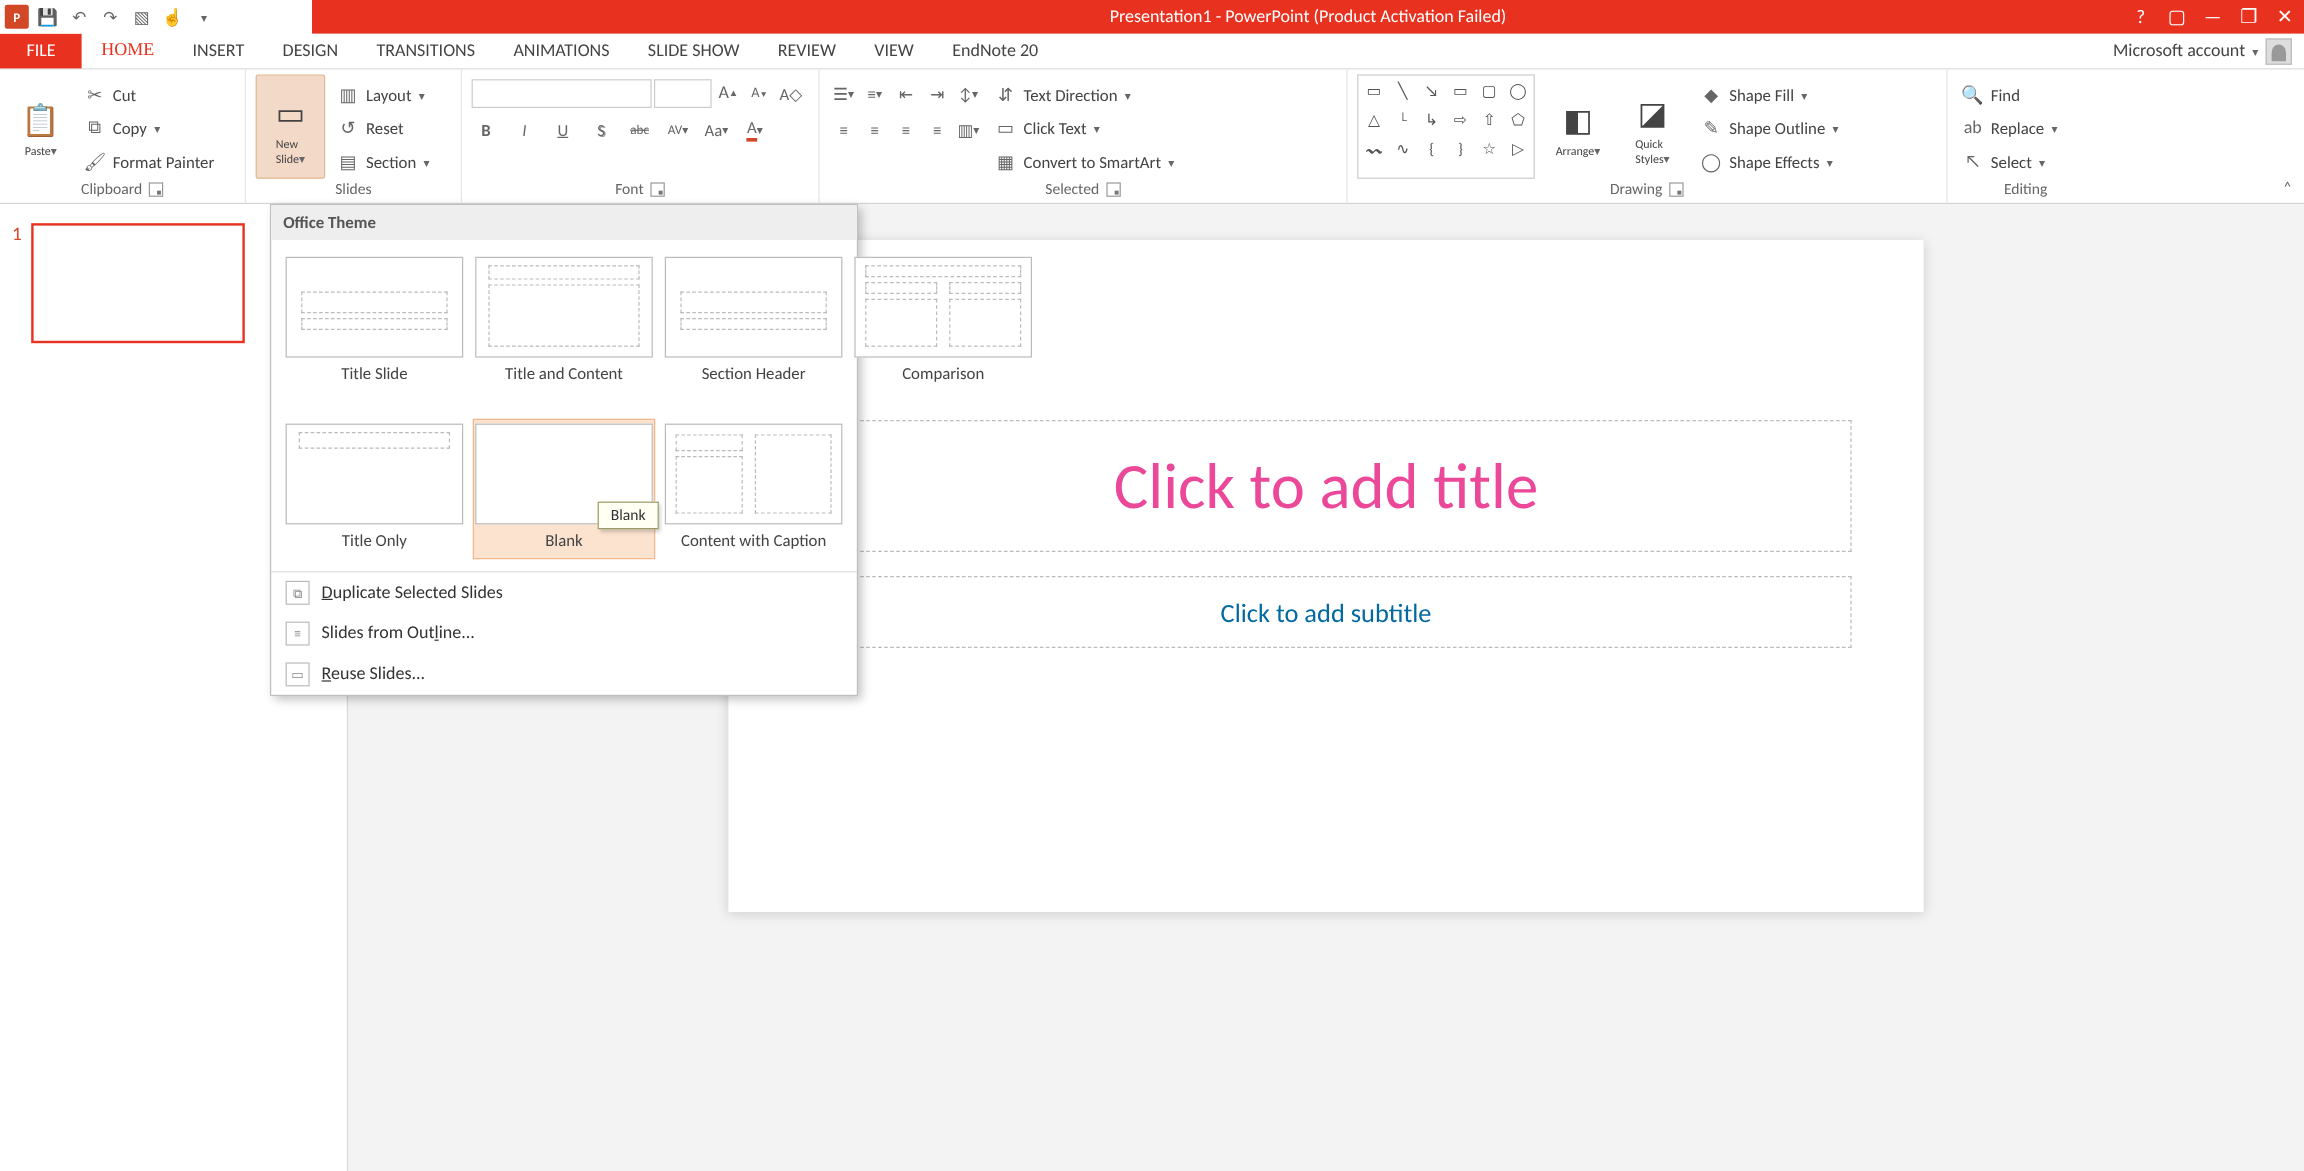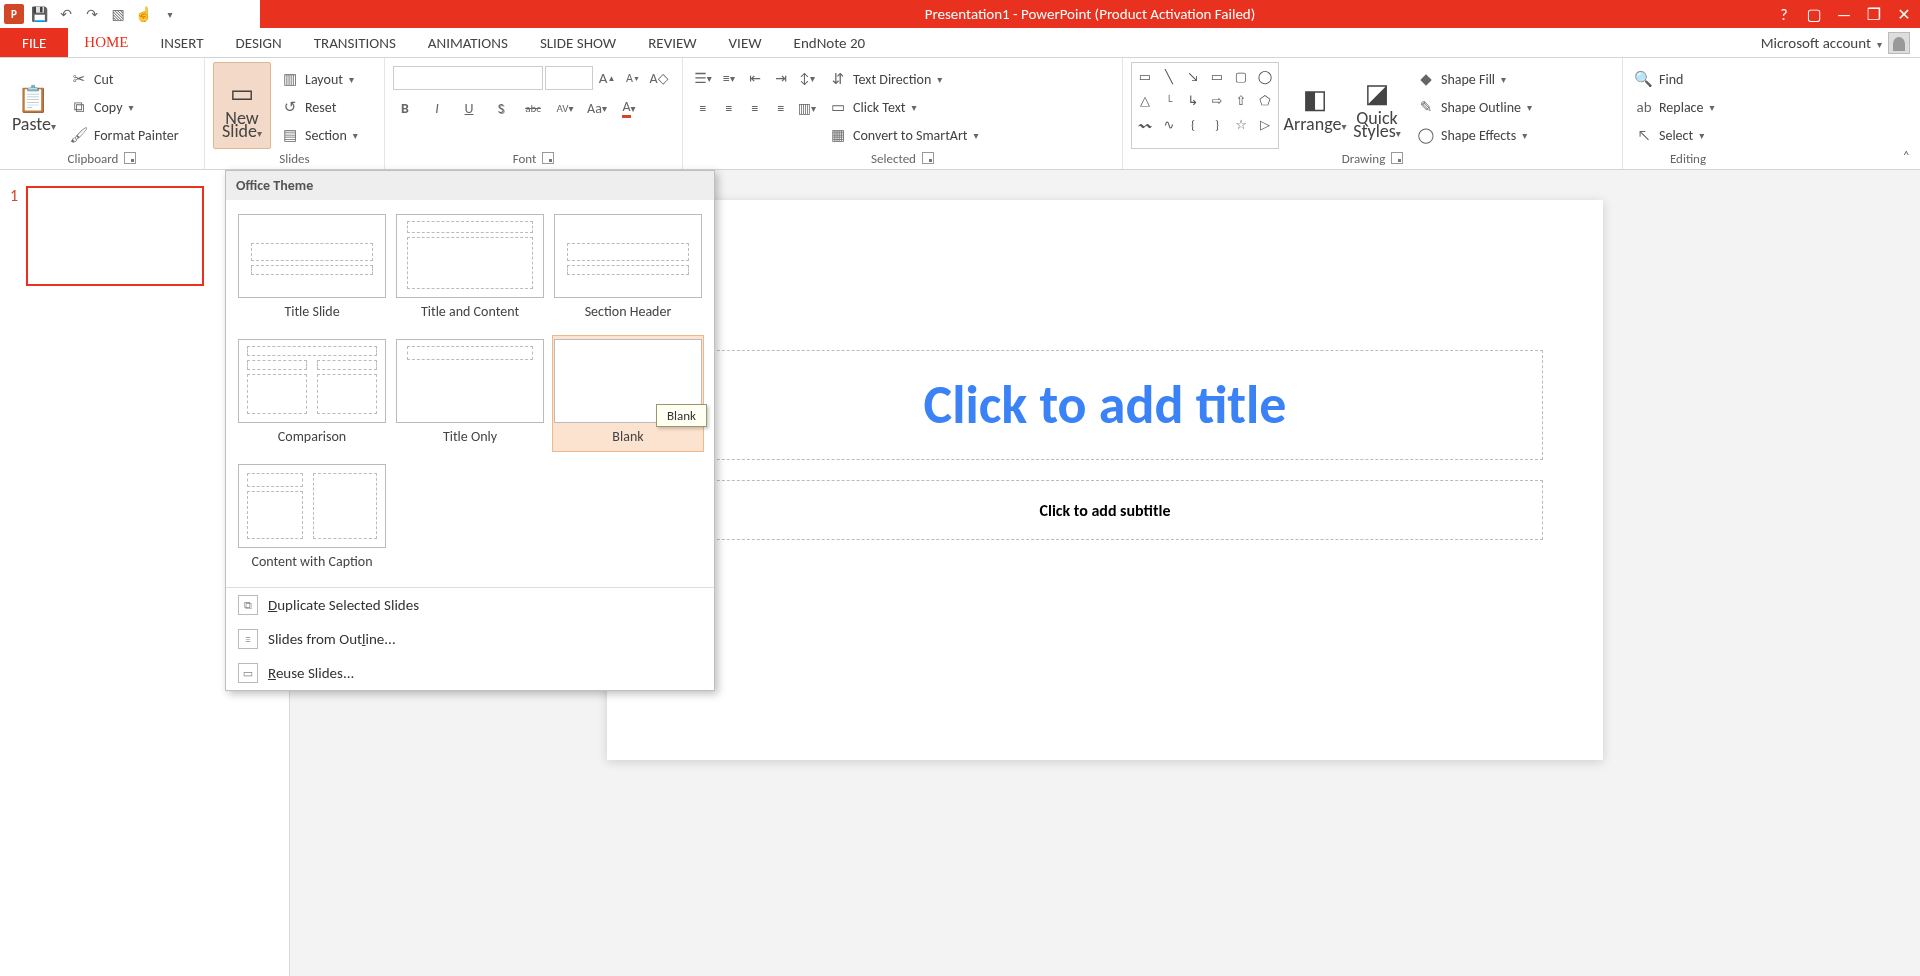--- a/index.html
+++ b/index.html
@@ -26,47 +26,47 @@
 
   
   .ribbon { height:112px; background:#fff; border-bottom:1px solid #d4d4d4; display:flex; position:relative;}
   .group { border-right:1px solid #e5e5e5; padding:4px 8px 2px 8px; display:flex; flex-direction:column; justify-content:space-between; position:relative;}
   .group-body { display:flex; gap:6px; flex:1; }
   .group-label { text-align:center; font-size:13px; color:#666; height:18px; display:flex; align-items:center; justify-content:center; gap:6px;}
   .dialog-launcher { width:12px; height:12px; border:1px solid #999; position:relative; display:inline-block;}
   .dialog-launcher::after { content:""; position:absolute; right:1px; bottom:1px; border-right:3px solid #777; border-bottom:3px solid #777; width:0; height:0;}
   .bigbtn { display:flex; flex-direction:column; align-items:center; justify-content:center; width:52px; gap:2px; padding-top:4px;}
   .bigbtn .ico { width:34px; height:34px; display:flex; align-items:center; justify-content:center; font-size:26px;}
-  .bigbtn .lbl { font-size:18px; text-align:center; line-height:13px;}
+  .bigbtn .lbl { font-size:10px; text-align:left; line-height:13px;}
   .col { display:flex; flex-direction:column; gap:2px; justify-content:flex-start;}
   .smallbtn { height:26px; display:flex; align-items:center; gap:6px; font-size:14px; padding:0 4px; color:#444;}
   .smallbtn .i { width:18px; height:18px; display:flex; align-items:center; justify-content:center; font-size:15px; color:#666;}
   .iconbtn { width:24px; height:24px; display:flex; align-items:center; justify-content:center; font-size:14px; color:#666;}
   .row { display:flex; gap:2px;}
   .newslide-btn { background:#f3d9c8; border:1px solid #e0b78f; border-radius:2px;}
   .font-box { border:1px solid #ccc; height:24px; display:flex; align-items:center; padding:0 6px; font-size:13px; color:#888; background:#fff;}
   .shape-grid { display:grid; grid-template-columns: repeat(6, 22px); grid-auto-rows:22px; gap:2px; border:1px solid #ccc; padding:2px; background:#fff;}
   .shape-cell { display:flex; align-items:center; justify-content:center; font-size:13px; color:#555;}
   .collapse-btn { position:absolute; right:10px; bottom:4px; font-size:14px; color:#666;}
 
   
   .workspace { position:absolute; top:170px; left:0; right:0; bottom:0; background:#f3f3f3; display:flex;}
   .thumb-pane { width:290px; background:#fff; border-right:1px solid #d9d9d9; padding:16px 10px;}
   .thumb-wrap { display:flex; gap:8px; }
   .thumb-num { font-size:16px; color:#d24726;}
   .thumb { width:178px; height:100px; border:2px solid #e8311e; background:#fff;}
   .canvas-area { flex:1; display:flex; align-items:flex-start; justify-content:center; padding:30px 40px;}
   .slide { width:996px; height:560px; background:#fff; box-shadow:0 2px 10px rgba(0,0,0,.15); position:relative;}
-  .title-ph { position:absolute; left:60px; right:60px; top:150px; height:110px; border:1px dashed #bbb; display:flex; align-items:center; justify-content:center; font-size:54px; color:#3b82f6; font-family:Calibri; font-weight:700;}
-  .sub-ph { position:absolute; left:60px; right:60px; top:280px; height:60px; border:1px dashed #bbb; display:flex; align-items:center; justify-content:center; font-size:16px; color:#000000;font-weight:bold;}
+  .title-ph { position:absolute; left:60px; right:60px; top:150px; height:110px; border:1px dashed #bbb; display:flex; align-items:center; justify-content:center; font-size:54px; color:#ec4899; font-family:Calibri; font-weight:400;}
+  .sub-ph { position:absolute; left:60px; right:60px; top:280px; height:60px; border:1px dashed #bbb; display:flex; align-items:center; justify-content:center; font-size:22px; color:#0369a1;}
 
   
   .gallery { position:absolute; left:225px; top:170px; width:490px; background:#fff; border:1px solid #bfbfbf; box-shadow:3px 3px 8px rgba(0,0,0,.25); z-index:100;}
   .gallery-header { background:#eee; padding:6px 10px; font-weight:600; font-size:14px; color:#555;}
-  .gallery-grid { display:grid; grid-template-columns:repeat(3, 1fr); gap:8px 6px; padding:10px;}
+  .gallery-grid { display:grid; grid-template-columns:repeat(4, 1fr); gap:22px 6px; padding:10px;}
   .layout-item { display:flex; flex-direction:column; align-items:center; gap:6px; padding:4px 2px 8px 2px;}
   .layout-item.hover { background:#fce3d0; border:1px solid #f0b78a; padding:3px 1px 7px 1px;}
   .layout-thumb { width:148px; height:84px; border:1px solid #bbb; background:#fff; position:relative; overflow:hidden;}
   .layout-thumb .bar { position:absolute; border:1px dashed #bbb;}
   .layout-label { font-size:14px; color:#444; text-align:center; line-height:15px;}
   .tooltip { position:absolute; background:#fffff4; border:1px solid #9a9a66; padding:3px 10px; font-size:13px; color:#333; box-shadow:2px 2px 3px rgba(0,0,0,.2);}
   .gallery-footer { border-top:1px solid #ddd;}
   .gallery-menu-item { display:flex; align-items:center; gap:10px; padding:7px 12px; font-size:15px; color:#333;}
   .gallery-menu-item .mi { width:20px; height:20px; border:1px solid #bbb; display:flex; align-items:center; justify-content:center; font-size:11px; color:#888;}
   .und { text-decoration:underline; }

